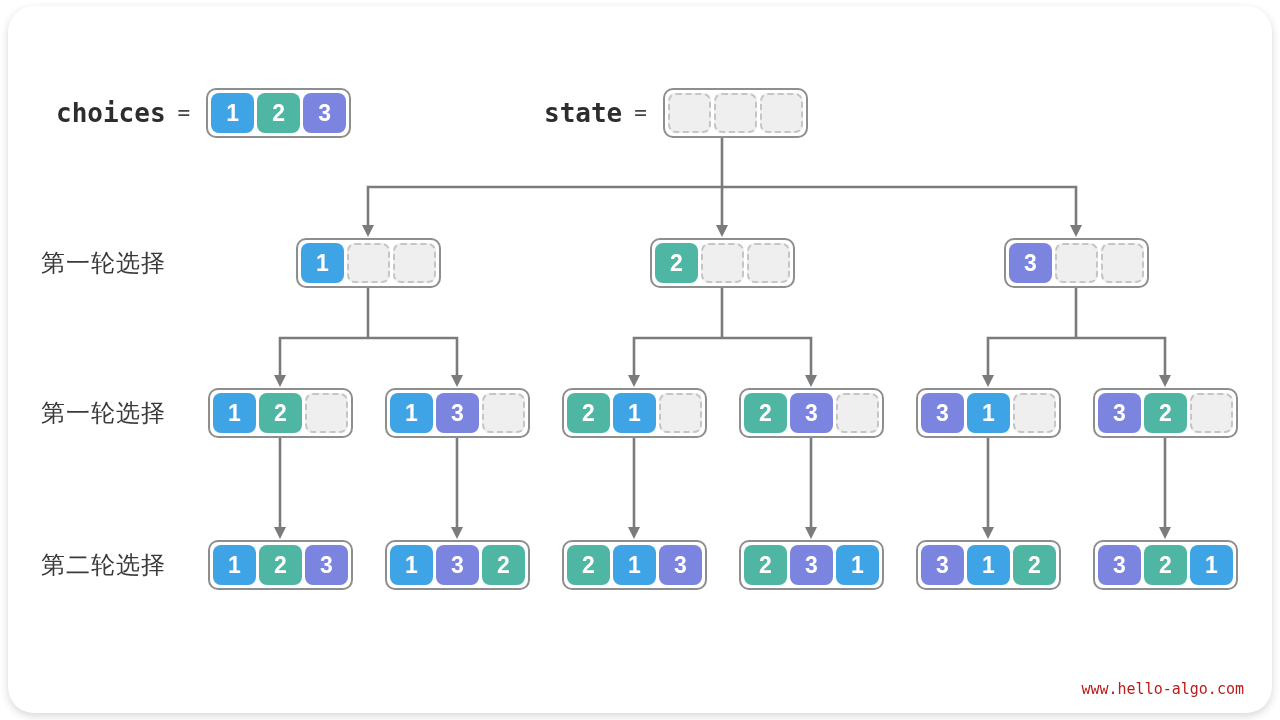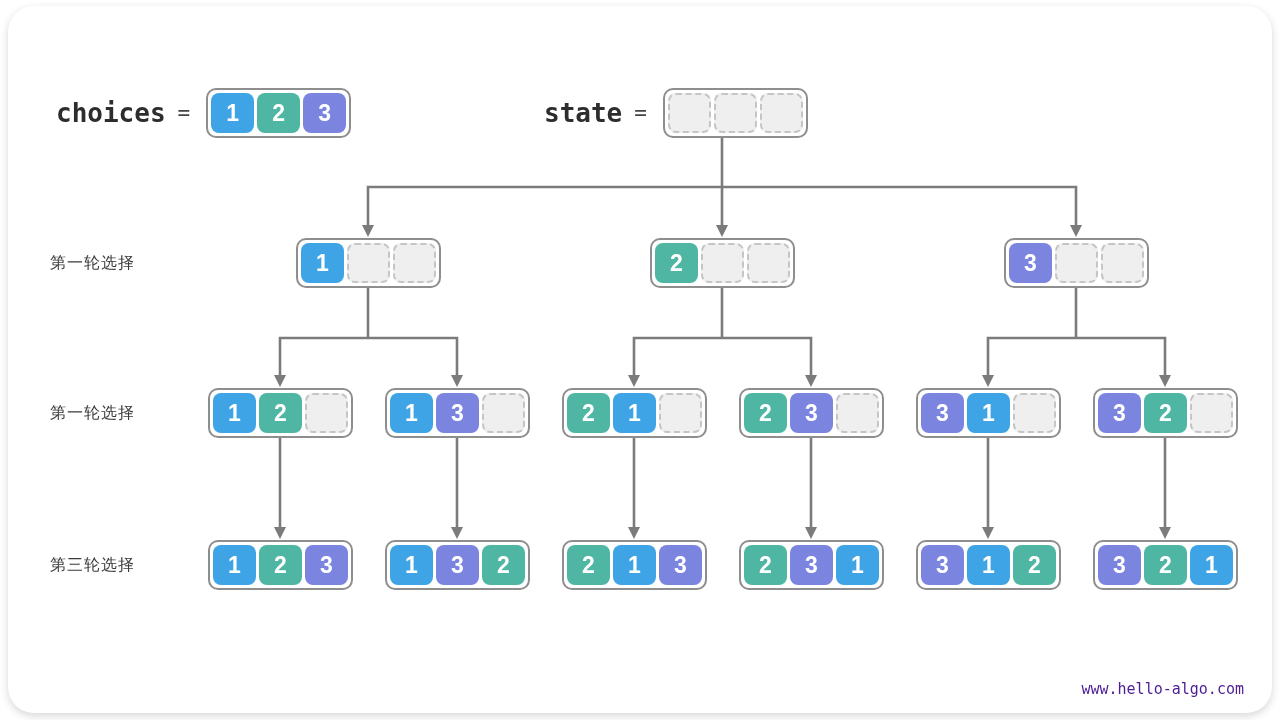--- a/index.html
+++ b/index.html
@@ -18,29 +18,29 @@
   
   .node{display:flex;gap:3px;padding:3px;background:#fff;border:2px solid #8e8e8e;
         border-radius:10px;box-sizing:content-box;}
   .node.abs{position:absolute;}
   .cell{width:43px;height:40px;border-radius:8px;box-sizing:border-box;
         display:flex;align-items:center;justify-content:center;}
   .cell.filled{color:#ffffff;font-size:23px;font-weight:600;}
   .cell.empty{background:#efefef;border:2px dashed #c5c5c5;}
 
   
-  .rowlabel{position:absolute;left:50px;font-size:16px;line-height:28px;color:#3a3a3a;
+  .rowlabel{position:absolute;left:41px;font-size:24px;line-height:28px;color:#3a3a3a;
             font-weight:500;letter-spacing:1px;}
   .rl1{top:249px}.rl2{top:399px}.rl3{top:551px}
 
   svg.connectors{position:absolute;left:0;top:0;pointer-events:none;}
 
   .watermark{position:absolute;right:36px;bottom:22px;
              font-family:"DejaVu Sans Mono","Liberation Mono",monospace;
-             font-size:15px;color:#4c1d95;margin-left:32px;}
+             font-size:15px;color:#b91c1c;margin-left:32px;}
 </style>
 </head>
 <body>
 
 <div class="frame"></div>
 
 <div class="layer">
 
   <svg class="connectors" width="1280" height="720">
       <path d="M722 138 V226 M368 226 V187 H1076 V226 M368 288 V338 M280 376 V338 H457 V376 M722 288 V338 M634 376 V338 H811 V376 M1076 288 V338 M988 376 V338 H1165 V376 M280 438 V527 M457 438 V527 M634 438 V527 M811 438 V527 M988 438 V527 M1165 438 V527" fill="none" stroke="#7b7b7b" stroke-width="2.6"></path>
@@ -76,21 +76,21 @@
     <span class="heq">=</span>
     <div class="node" id="state-box">
         <div class="cell empty"></div>
         <div class="cell empty"></div>
         <div class="cell empty"></div>
       </div>
   </div>
 
   <div class="rowlabel rl1">第一轮选择</div>
   <div class="rowlabel rl2">第一轮选择</div>
-  <div class="rowlabel rl3">第三轮选择</div>
+  <div class="rowlabel rl3">第二轮选择</div>
 
   <div id="nodes">
       <div class="node abs" style="left: 296px; top: 238px;">
         <div class="cell filled" style="background: rgb(63, 164, 230);">1</div>
         <div class="cell empty"></div>
         <div class="cell empty"></div>
       </div>
       <div class="node abs" style="left: 650px; top: 238px;">
         <div class="cell filled" style="background: rgb(79, 182, 163);">2</div>
         <div class="cell empty"></div>

